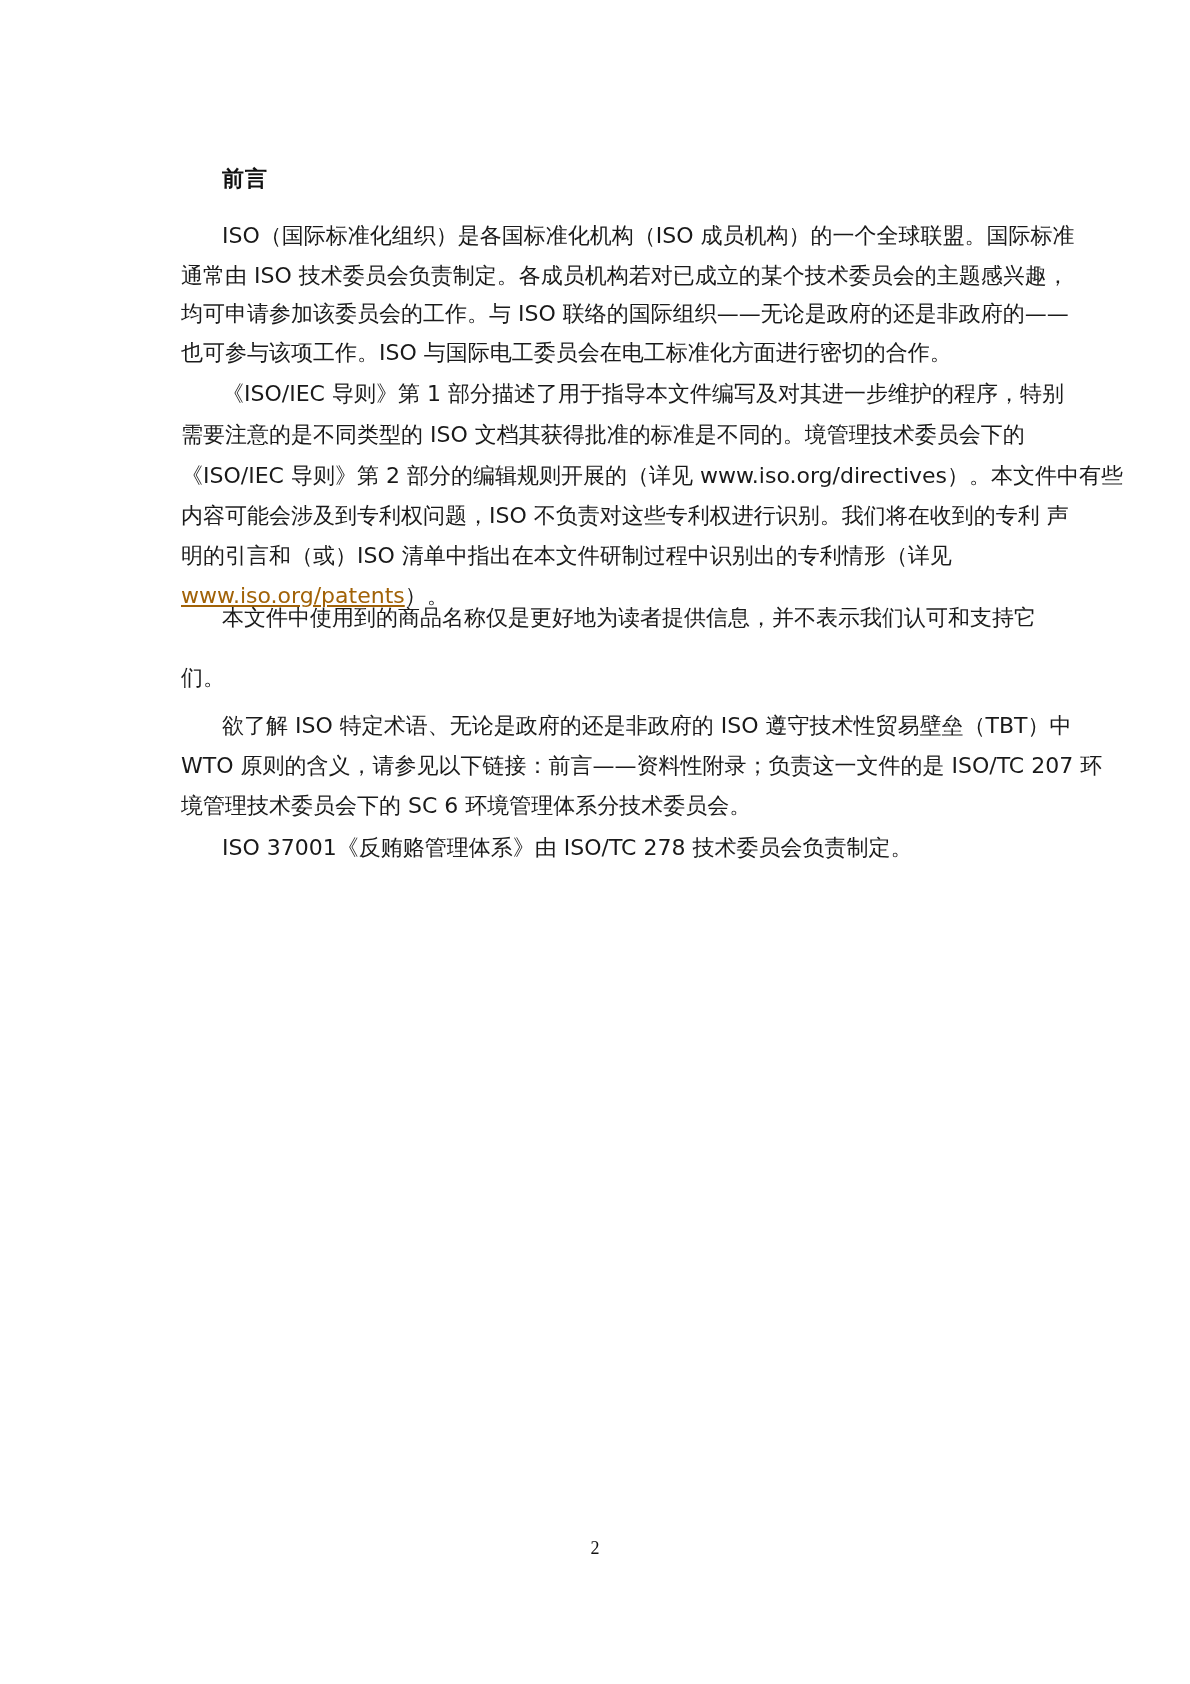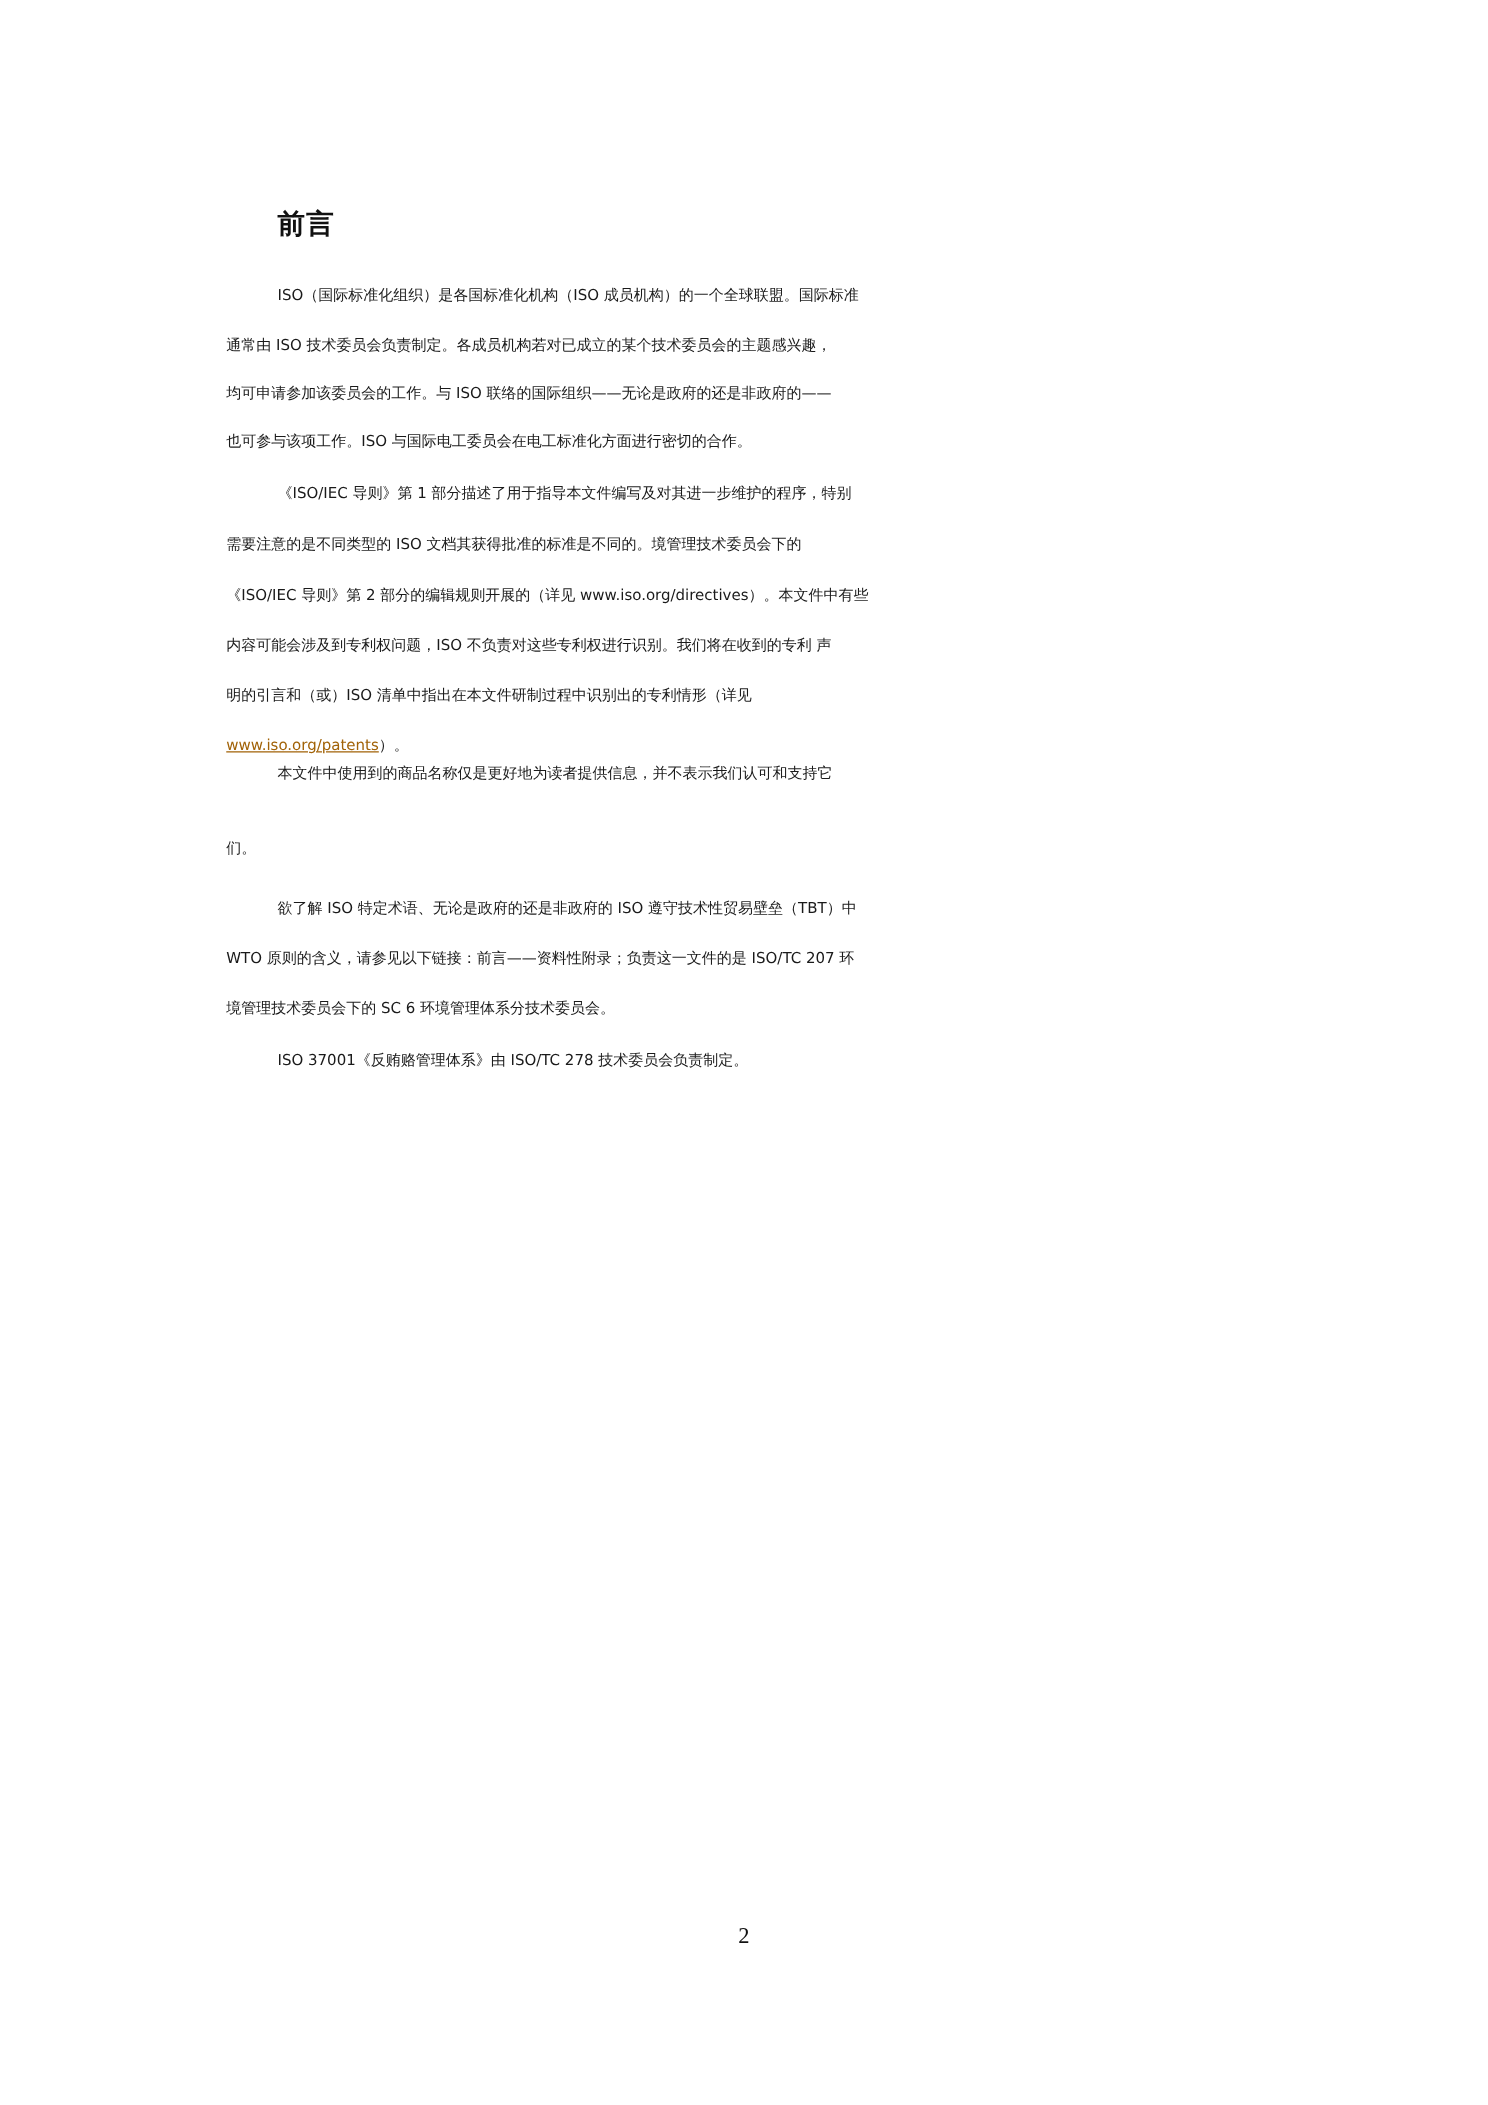--- a/index.html
+++ b/index.html
@@ -27,21 +27,21 @@
       position: absolute;
       left: 222px;
       top: 164px;
       font-size: 22px;
       font-weight: bold;
       letter-spacing: 1px;
       margin: 0;
     }
     .line {
       position: absolute;
-      font-size: 12px;
+      font-size: 22px;
       line-height: 24px;
       white-space: nowrap;
       color: #1a1a1a;
     }
     .indent { left: 222px; }
     .noindent { left: 181px; text-align: right; }
     .link {
       text-decoration: underline;
       color: #a16207;
     }

